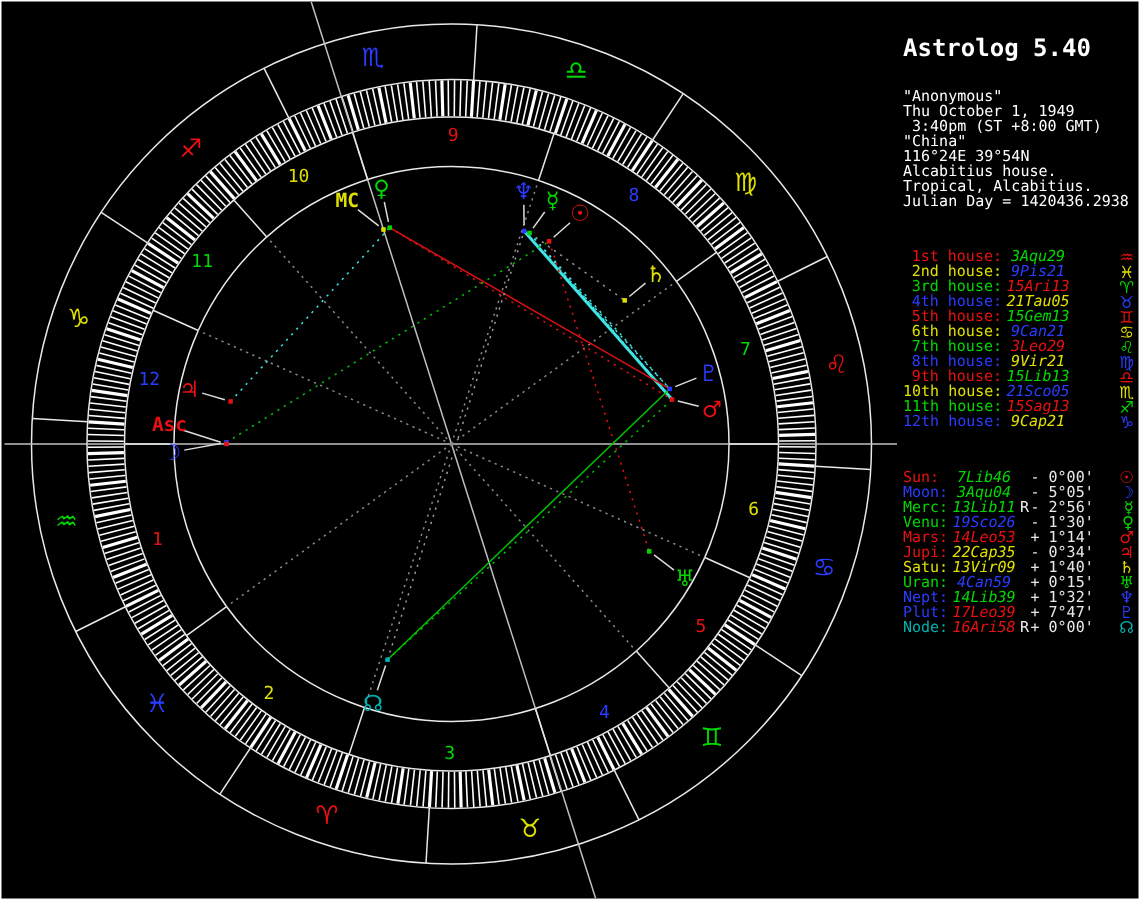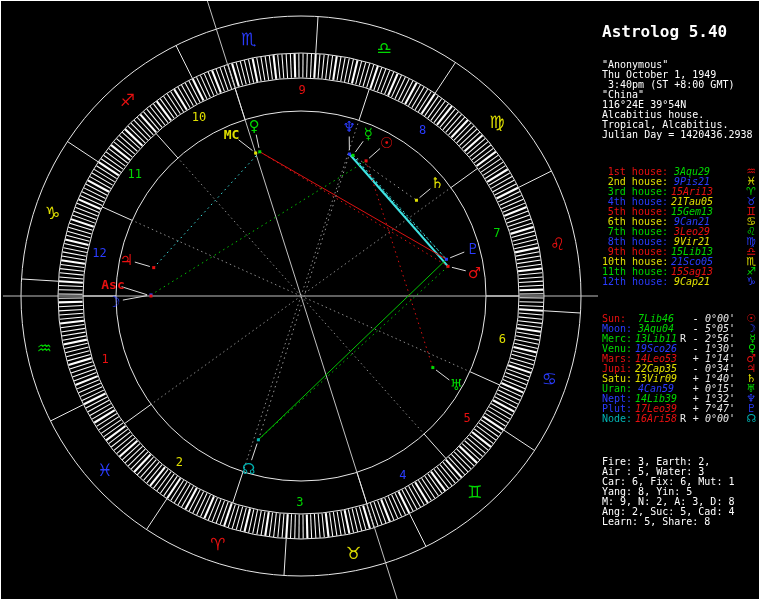--- a/index.html
+++ b/index.html
@@ -9,21 +9,21 @@
   #wheel{position:absolute;left:0;top:0;}
   .panel{position:absolute;left:601px;top:3px;width:156px;color:#fff;
          font-size:10px;line-height:10px;white-space:pre;}
   .title{font-size:16px;line-height:15px;font-weight:bold;letter-spacing:0;}
   .hblock{margin-top:1px;}
   .row{position:relative;height:10px;}
   .lab{display:inline-block;width:66px;text-align:right;}
   .plab{display:inline-block;width:30px;text-align:left;}
   .val{display:inline-block;width:48px;text-align:center;font-style:italic;}
   .flag{display:inline-block;width:7px;color:#f0f0f0;}
-  .delta{display:inline-block;width:48px;text-align:right;color:#e8e8e8;font-style:italic;}
+  .delta{display:inline-block;width:48px;text-align:left;color:#e8e8e8;}
   .sg{position:absolute;right:2px;top:0;font-family:"DejaVu Sans",sans-serif;
       font-size:11px;line-height:10px;}
   #houses{margin-top:7px;}
   #planets{margin-top:7px;}
   #stats{margin-top:13px;}
   #stats div{height:10px;}
 </style>
 </head>
 <body>
 
@@ -503,15 +503,14 @@
       <text x="51.51454697195808" y="211.93990348278683" fill="#e0e000" font-size="17" text-anchor="middle" dominant-baseline="central" font-family="&quot;DejaVu Sans&quot;,sans-serif">♑</text>
       <text x="43.27523694822423" y="347.3105728893269" fill="#00d800" font-size="17" text-anchor="middle" dominant-baseline="central" font-family="&quot;DejaVu Sans&quot;,sans-serif">♒</text>
       <text x="103.82511986128506" y="468.66466653456257" fill="#2a3cff" font-size="17" text-anchor="middle" dominant-baseline="central" font-family="&quot;DejaVu Sans&quot;,sans-serif">♓</text>
     </svg>
 
   <div class="panel">
     <div class="title">Astrolog 5.40</div>
     <div class="hblock" id="hdr"><div>"Anonymous"</div><div>Thu October 1, 1949</div><div> 3:40pm (ST +8:00 GMT)</div><div>"China"</div><div>116°24E 39°54N</div><div>Alcabitius house.</div><div>Tropical, Alcabitius.</div><div>Julian Day = 1420436.2938</div></div>
     <div id="houses"><div class="row"><span class="lab" style="color:#e81010">1st house:</span><span class="val" style="color:#00d800">3Aqu29</span><span class="sg" style="color:#e81010">♒</span></div><div class="row"><span class="lab" style="color:#e0e000">2nd house:</span><span class="val" style="color:#2a3cff">9Pis21</span><span class="sg" style="color:#e0e000">♓</span></div><div class="row"><span class="lab" style="color:#00d800">3rd house:</span><span class="val" style="color:#e81010">15Ari13</span><span class="sg" style="color:#00d800">♈</span></div><div class="row"><span class="lab" style="color:#2a3cff">4th house:</span><span class="val" style="color:#e0e000">21Tau05</span><span class="sg" style="color:#2a3cff">♉</span></div><div class="row"><span class="lab" style="color:#e81010">5th house:</span><span class="val" style="color:#00d800">15Gem13</span><span class="sg" style="color:#e81010">♊</span></div><div class="row"><span class="lab" style="color:#e0e000">6th house:</span><span class="val" style="color:#2a3cff">9Can21</span><span class="sg" style="color:#e0e000">♋</span></div><div class="row"><span class="lab" style="color:#00d800">7th house:</span><span class="val" style="color:#e81010">3Leo29</span><span class="sg" style="color:#00d800">♌</span></div><div class="row"><span class="lab" style="color:#2a3cff">8th house:</span><span class="val" style="color:#e0e000">9Vir21</span><span class="sg" style="color:#2a3cff">♍</span></div><div class="row"><span class="lab" style="color:#e81010">9th house:</span><span class="val" style="color:#00d800">15Lib13</span><span class="sg" style="color:#e81010">♎</span></div><div class="row"><span class="lab" style="color:#e0e000">10th house:</span><span class="val" style="color:#2a3cff">21Sco05</span><span class="sg" style="color:#e0e000">♏</span></div><div class="row"><span class="lab" style="color:#00d800">11th house:</span><span class="val" style="color:#e81010">15Sag13</span><span class="sg" style="color:#00d800">♐</span></div><div class="row"><span class="lab" style="color:#2a3cff">12th house:</span><span class="val" style="color:#e0e000">9Cap21</span><span class="sg" style="color:#2a3cff">♑</span></div></div>
     <div id="planets"><div class="row"><span class="plab" style="color:#e81010">Sun:</span><span class="val" style="color:#00d800">7Lib46</span><span class="flag"></span><span class="delta">- 0°00'</span><span class="sg" style="color:#e81010">☉</span></div><div class="row"><span class="plab" style="color:#2a3cff">Moon:</span><span class="val" style="color:#00d800">3Aqu04</span><span class="flag"></span><span class="delta">- 5°05'</span><span class="sg" style="color:#2a3cff">☽</span></div><div class="row"><span class="plab" style="color:#00d800">Merc:</span><span class="val" style="color:#00d800">13Lib11</span><span class="flag">R</span><span class="delta">- 2°56'</span><span class="sg" style="color:#00d800">☿</span></div><div class="row"><span class="plab" style="color:#00d800">Venu:</span><span class="val" style="color:#2a3cff">19Sco26</span><span class="flag"></span><span class="delta">- 1°30'</span><span class="sg" style="color:#00d800">♀</span></div><div class="row"><span class="plab" style="color:#e81010">Mars:</span><span class="val" style="color:#e81010">14Leo53</span><span class="flag"></span><span class="delta">+ 1°14'</span><span class="sg" style="color:#e81010">♂</span></div><div class="row"><span class="plab" style="color:#e81010">Jupi:</span><span class="val" style="color:#e0e000">22Cap35</span><span class="flag"></span><span class="delta">- 0°34'</span><span class="sg" style="color:#e81010">♃</span></div><div class="row"><span class="plab" style="color:#e0e000">Satu:</span><span class="val" style="color:#e0e000">13Vir09</span><span class="flag"></span><span class="delta">+ 1°40'</span><span class="sg" style="color:#e0e000">♄</span></div><div class="row"><span class="plab" style="color:#00d800">Uran:</span><span class="val" style="color:#2a3cff">4Can59</span><span class="flag"></span><span class="delta">+ 0°15'</span><span class="sg" style="color:#00d800">♅</span></div><div class="row"><span class="plab" style="color:#2a3cff">Nept:</span><span class="val" style="color:#00d800">14Lib39</span><span class="flag"></span><span class="delta">+ 1°32'</span><span class="sg" style="color:#2a3cff">♆</span></div><div class="row"><span class="plab" style="color:#2a3cff">Plut:</span><span class="val" style="color:#e81010">17Leo39</span><span class="flag"></span><span class="delta">+ 7°47'</span><span class="sg" style="color:#2a3cff">♇</span></div><div class="row"><span class="plab" style="color:#00b2b2">Node:</span><span class="val" style="color:#e81010">16Ari58</span><span class="flag">R</span><span class="delta">+ 0°00'</span><span class="sg" style="color:#00b2b2">☊</span></div></div>
-    <div id="stats"><div>Fire: 3, Earth: 2,</div><div>Air : 5, Water: 3</div><div>Car: 6, Fix: 6, Mut: 1</div><div>Yang: 8, Yin: 5</div><div>M: 9, N: 2, A: 3, D: 8</div><div>Ang: 2, Suc: 5, Cad: 4</div><div>Learn: 5, Share: 8</div></div>
   </div>
 </div>
 
 </body></html>

